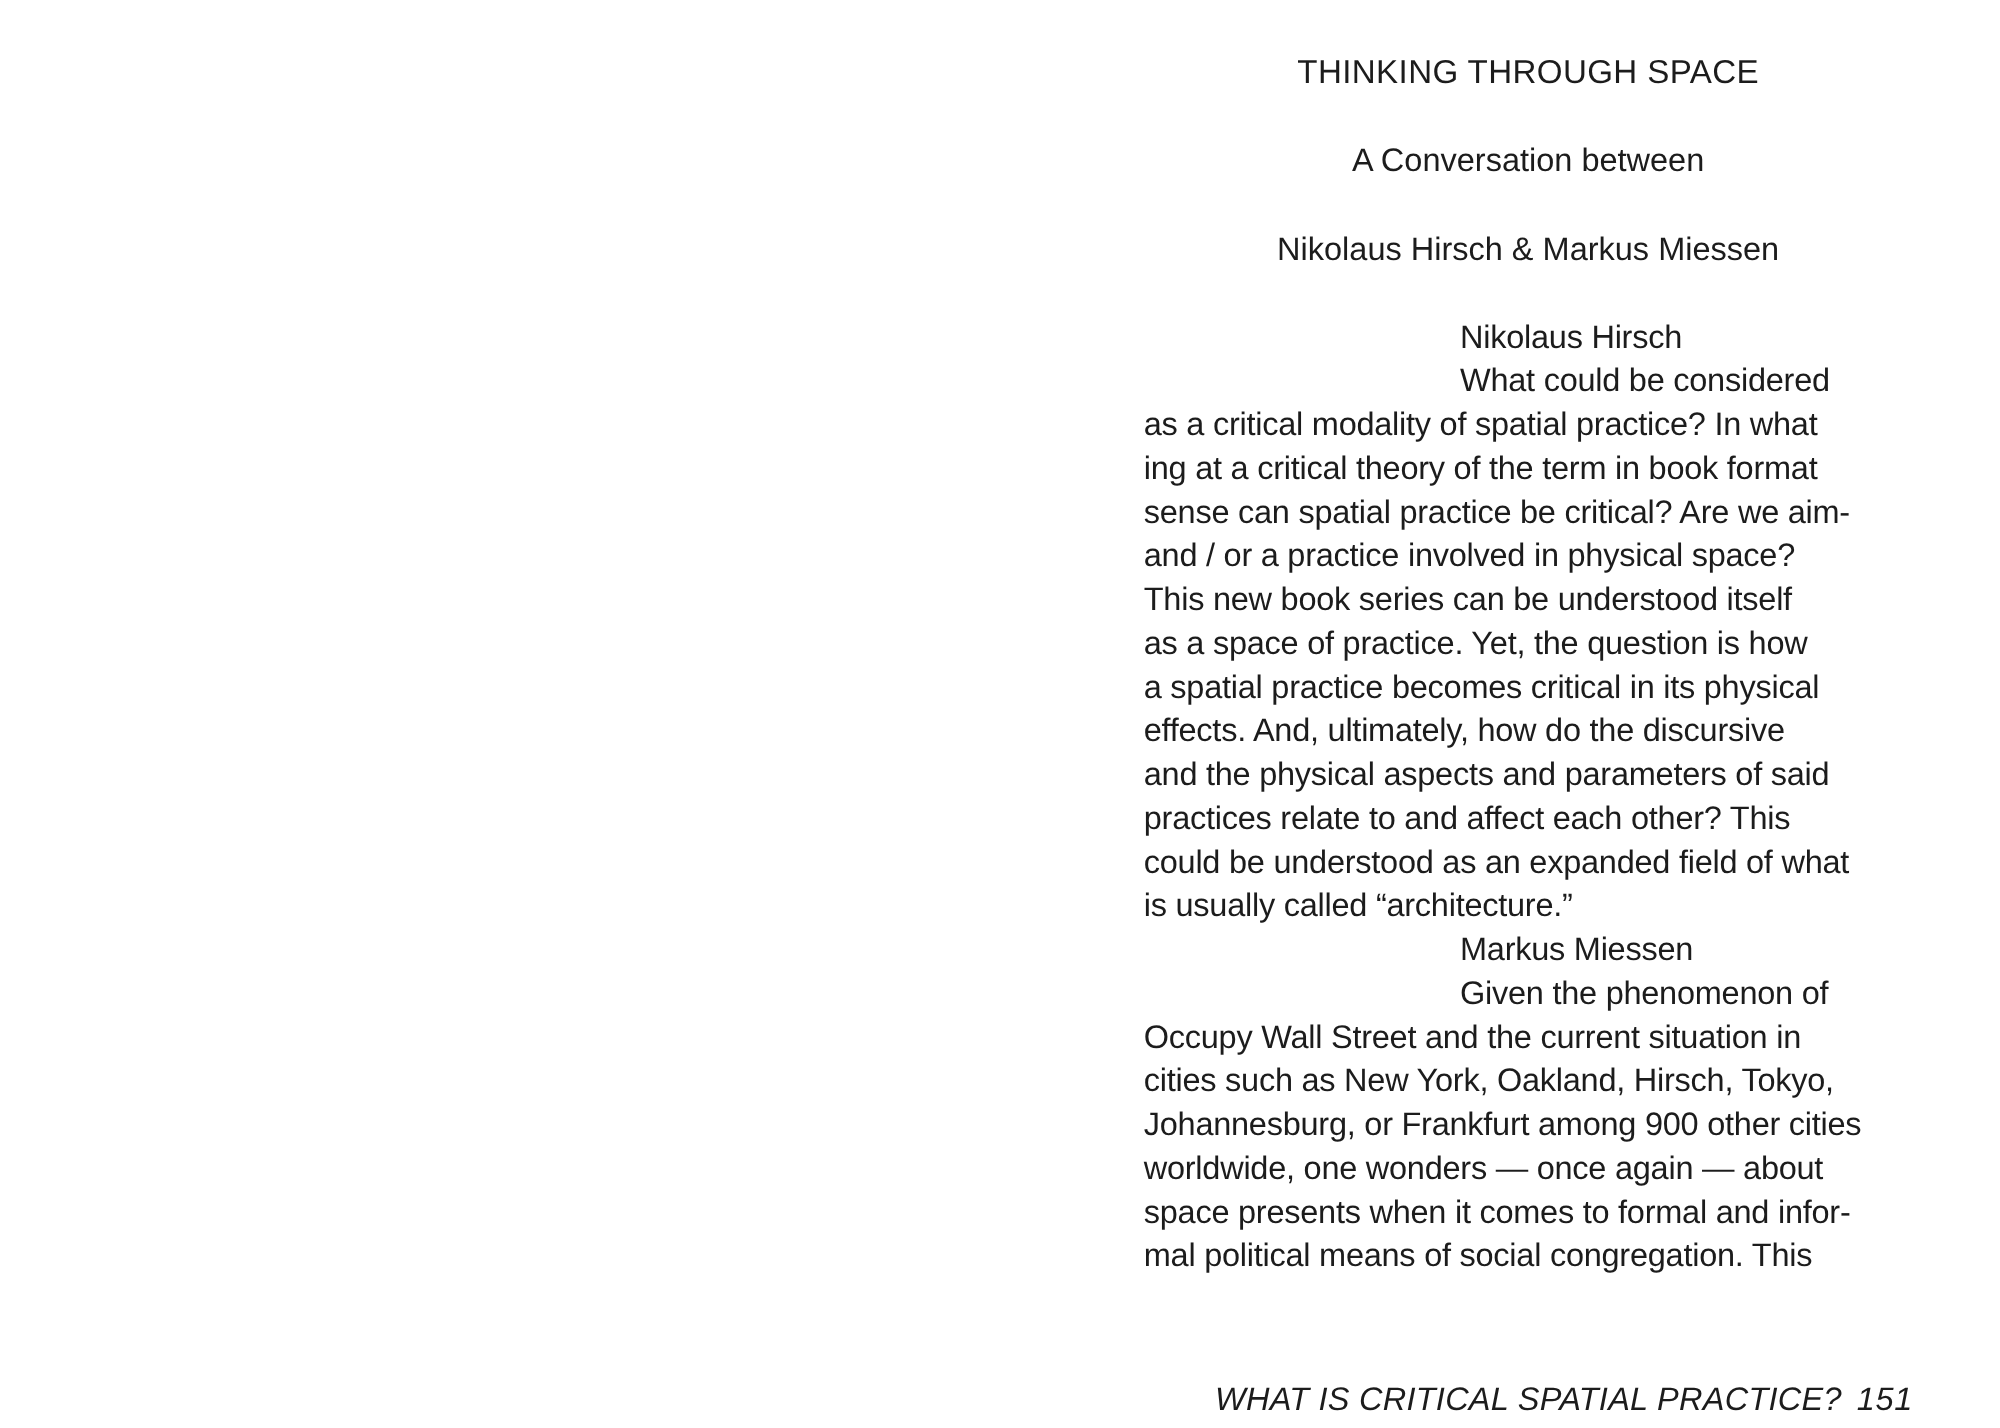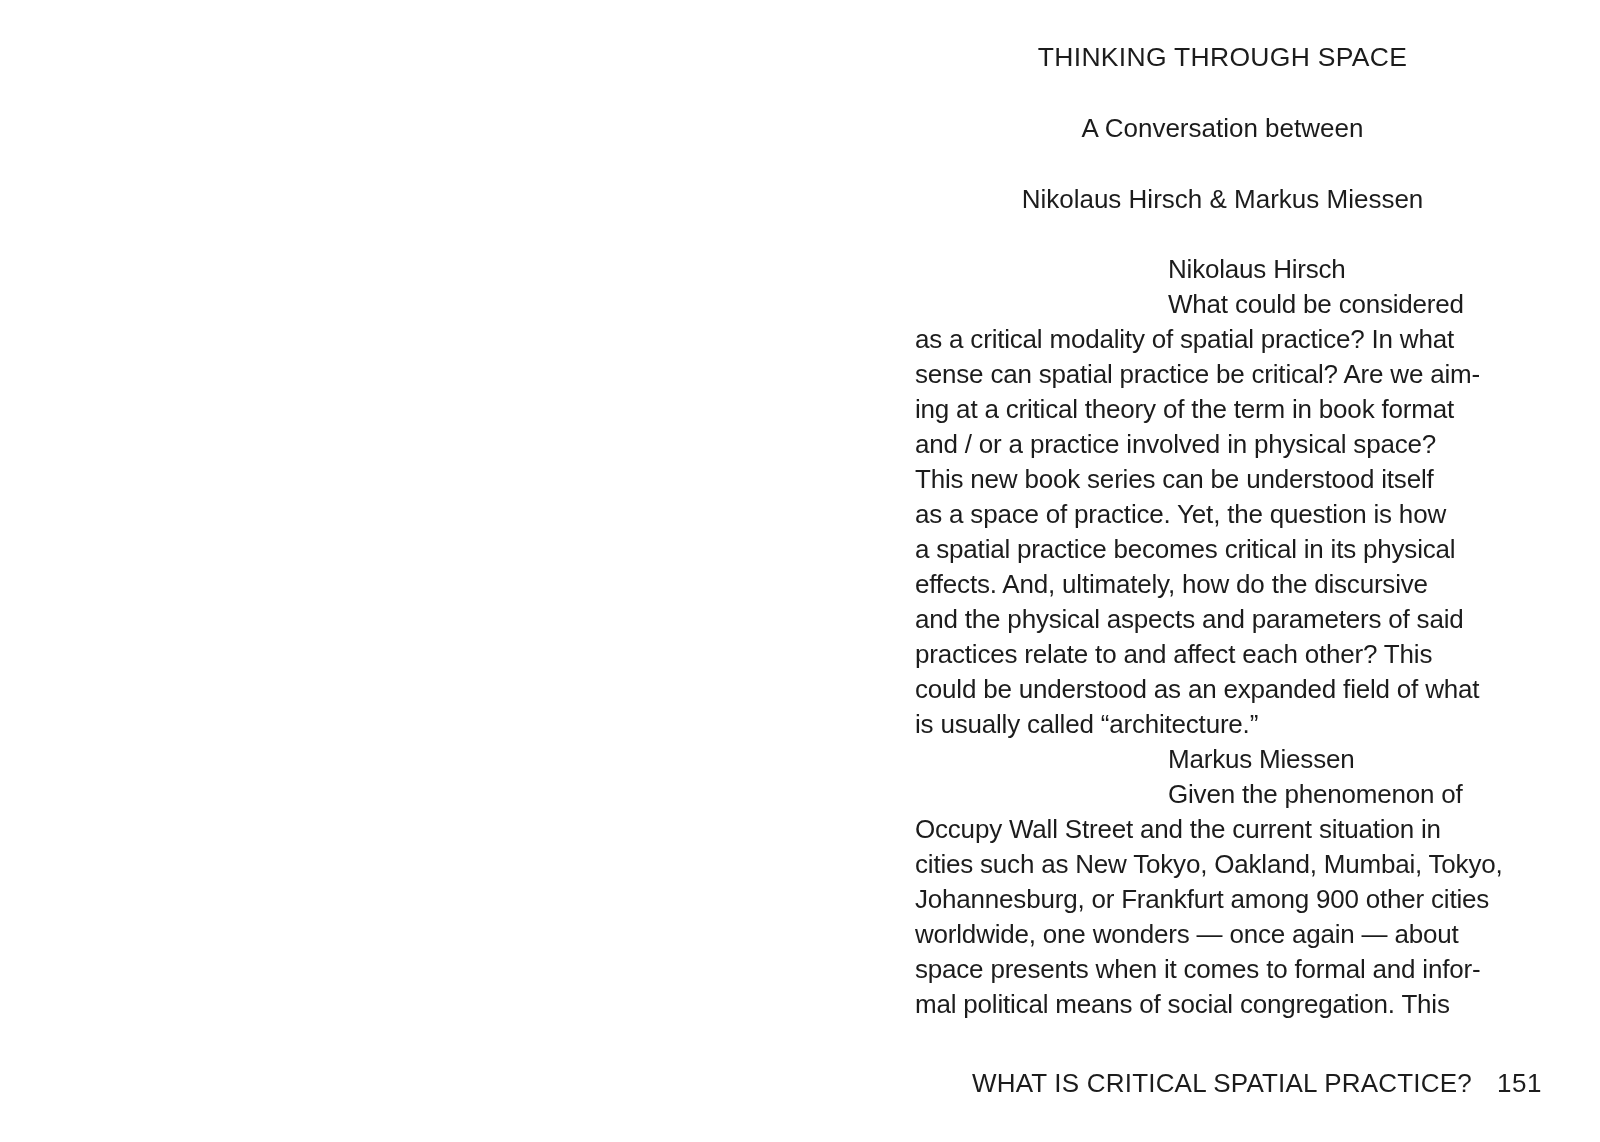--- a/index.html
+++ b/index.html
@@ -54,35 +54,36 @@
   .speaker-name {
     font-size: 26px;
     line-height: 35px;
     letter-spacing: -0.2px;
     white-space: nowrap;
   }
   .footer {
     position: absolute;
     left: 972px;
     right: 58px;
-    top: 1068px;
+    top: 1104px;
     display: flex;
-    justify-content: space-between;
     align-items: baseline;
+    font-style: italic;
   }
   .footer .running-title {
     font-size: 26px;
     line-height: 30px;
     letter-spacing: 0.2px;
     white-space: nowrap;
   }
   .footer .page-number {
     font-size: 26px;
     line-height: 30px;
     letter-spacing: 0.5px;
+    margin-left: 12px;
   }
 </style>
 </head>
 <body>
 
 <div class="page">
 
   <div class="title-block">
     <div class="doc-title">THINKING THROUGH SPACE</div>
   </div>
@@ -90,40 +91,40 @@
   <div class="subtitle-block">
       <div class="line">A Conversation between</div>
       <div class="line">Nikolaus Hirsch &amp; Markus Miessen</div>
     </div>
 
   <div class="dialogue-block">
     <div class="speaker-name indent">Nikolaus Hirsch</div>
     <div class="line indent">What could be considered</div>
     <div>
         <div class="line">as a critical modality of spatial practice? In what</div>
+        <div class="line">ing at a critical theory of the term in book format</div>
         <div class="line">sense can spatial practice be critical? Are we aim-</div>
-        <div class="line">ing at a critical theory of the term in book format</div>
         <div class="line">and / or a practice involved in physical space?</div>
         <div class="line">This new book series can be understood itself</div>
         <div class="line">as a space of practice. Yet, the question is how</div>
         <div class="line">a spatial practice becomes critical in its physical</div>
         <div class="line">effects. And, ultimately, how do the discursive</div>
         <div class="line">and the physical aspects and parameters of said</div>
         <div class="line">practices relate to and affect each other? This</div>
         <div class="line">could be understood as an expanded field of what</div>
         <div class="line">is usually called “architecture.”</div>
       </div>
   </div>
 
   <div class="dialogue-block">
     <div class="speaker-name indent">Markus Miessen</div>
     <div class="line indent">Given the phenomenon of</div>
     <div>
         <div class="line">Occupy Wall Street and the current situation in</div>
-        <div class="line">cities such as New Tokyo, Oakland, Mumbai, Tokyo,</div>
+        <div class="line">cities such as New York, Oakland, Hirsch, Tokyo,</div>
         <div class="line">Johannesburg, or Frankfurt among 900 other cities</div>
         <div class="line">worldwide, one wonders — once again — about</div>
         <div class="line">space presents when it comes to formal and infor-</div>
         <div class="line">mal political means of social congregation. This</div>
       </div>
   </div>
 
 </div>
 
 <div class="footer">

